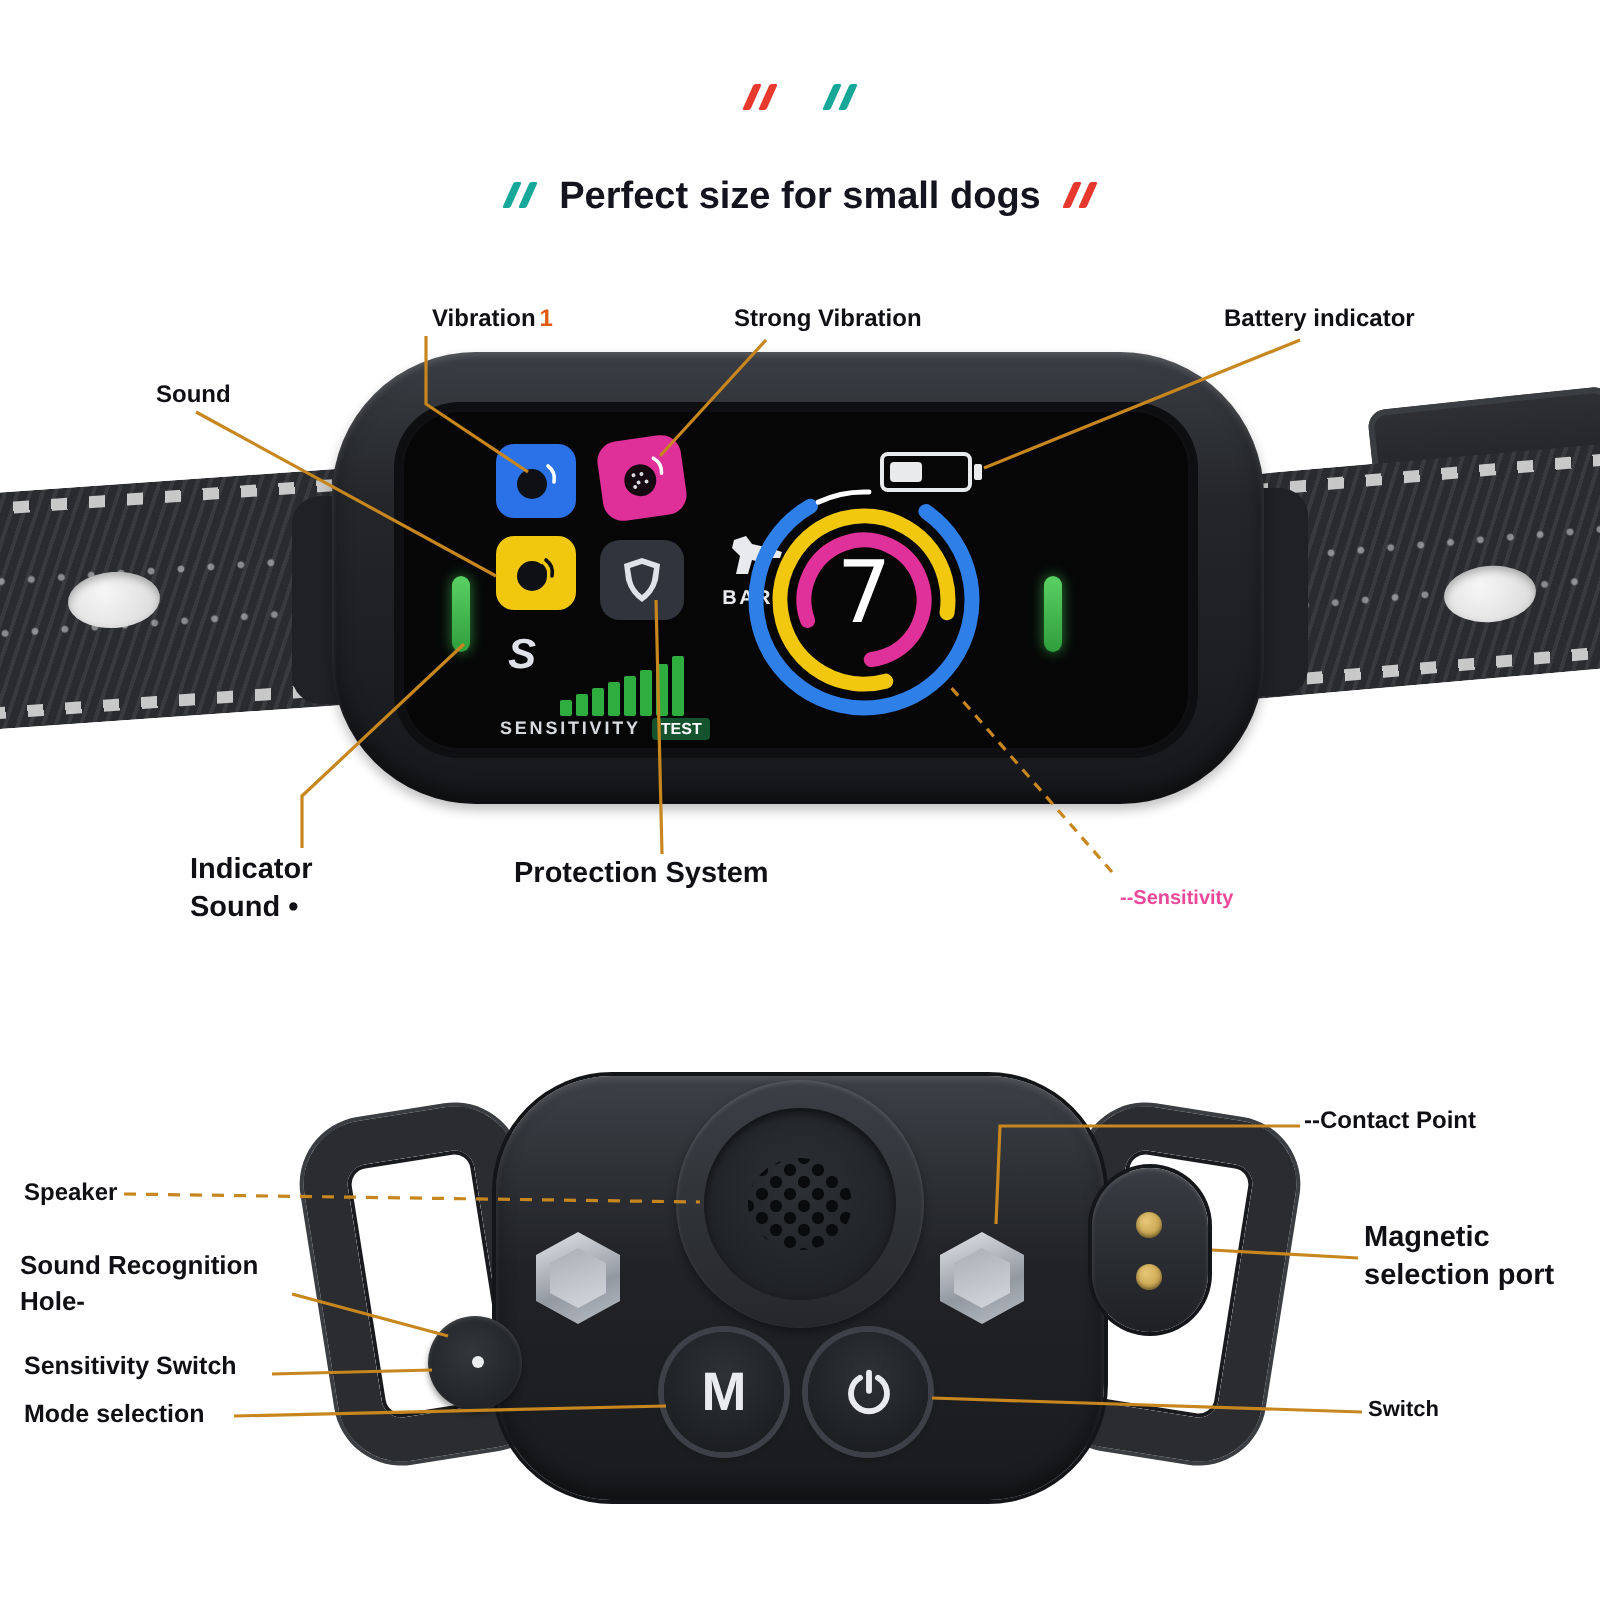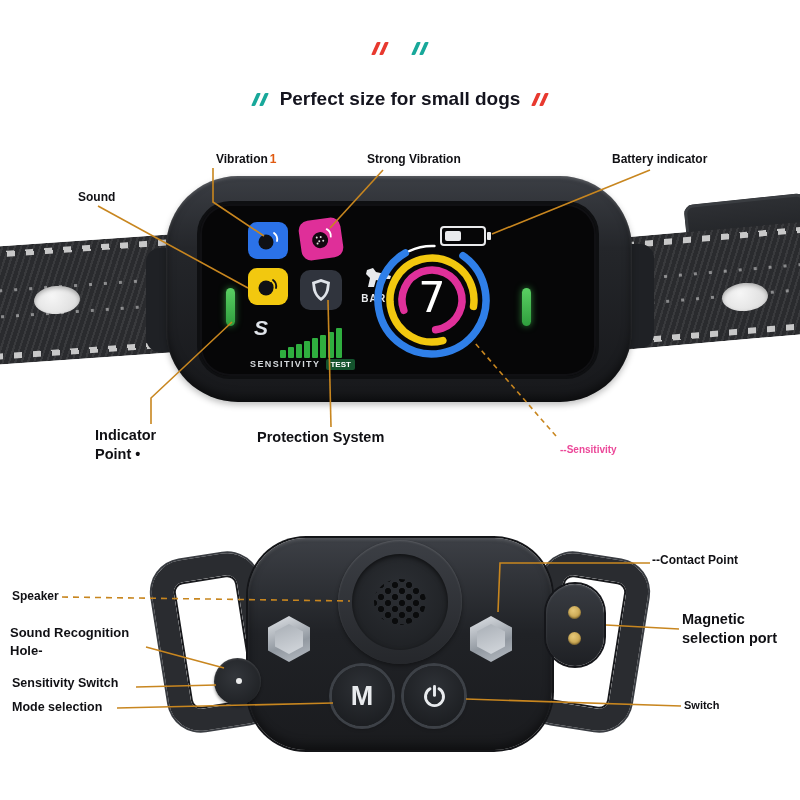--- a/index.html
+++ b/index.html
@@ -308,21 +308,21 @@
       <path d="M681 706 L466 699"></path>
     </g>
   </svg>
 
   <div class="lbl lbl-sound">Sound</div>
   <div class="lbl lbl-vibration">
     <span>Vibration</span><span class="num">1</span>
   </div>
   <div class="lbl lbl-strong">Strong Vibration</div>
   <div class="lbl lbl-battery">Battery indicator</div>
-  <div class="lbl lbl-indicator">Indicator Point •</div>
+  <div class="lbl lbl-indicator">Indicator Sound •</div>
   <div class="lbl lbl-protection">Protection System</div>
   <div class="lbl lbl-sensitivity">--Sensitivity</div>
 
   <div class="lbl lbl-speaker">Speaker</div>
   <div class="lbl lbl-srh">Sound Recognition Hole-</div>
   <div class="lbl lbl-sensw">Sensitivity Switch</div>
   <div class="lbl lbl-mode">Mode selection</div>
   <div class="lbl lbl-contact">--Contact Point</div>
   <div class="lbl lbl-magnetic">Magnetic selection port</div>
   <div class="lbl lbl-switch">Switch</div>

